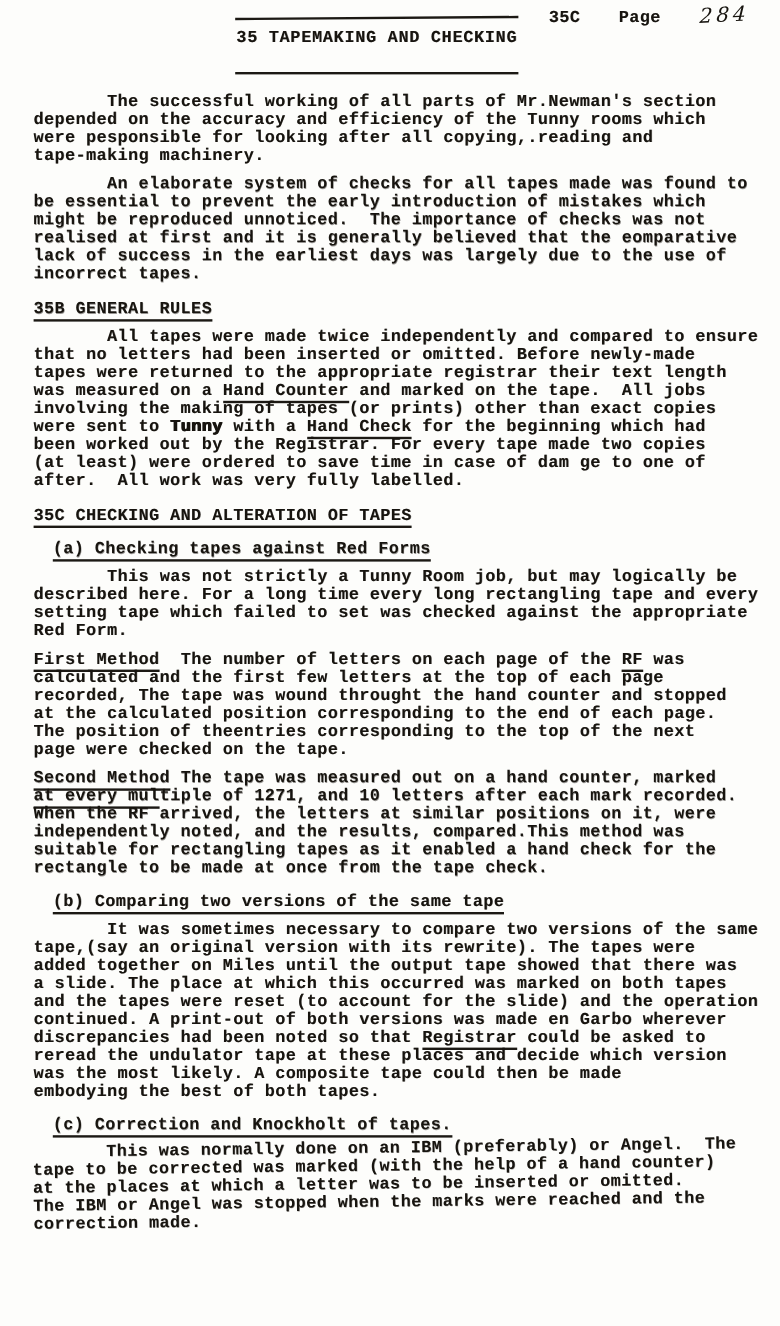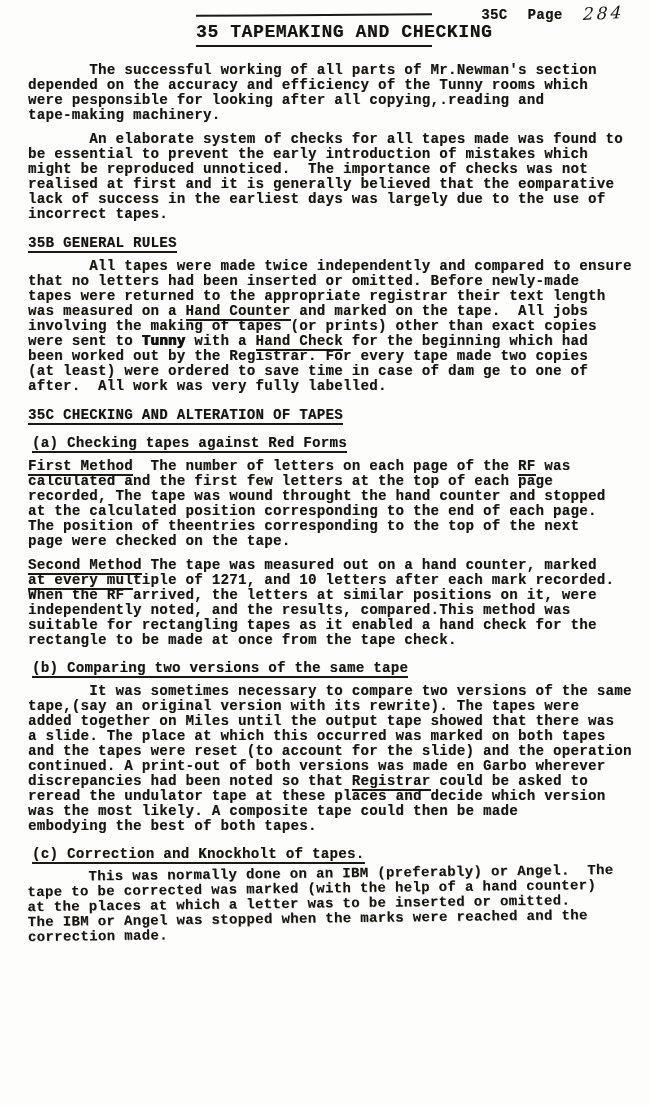--- a/index.html
+++ b/index.html
@@ -13,43 +13,43 @@
     position:relative;
     width:650px;height:1105px;
     padding:6px 20px 0 28px;
     box-sizing:border-box;
     font-size:14px;line-height:15px;font-weight:bold;
     letter-spacing:0.35px;
     text-shadow:0.4px 0.4px 0 rgba(25,20,15,0.45);
   }
   .header{
     position:absolute;top:6px;right:26px;
-    display:flex;align-items:baseline;gap:20px;
+    display:flex;align-items:baseline;gap:32px;
     font-size:14px;
   }
   .handwritten{
     font-family:"DejaVu Serif",serif;
     font-style:italic;font-weight:normal;
     font-size:17px;letter-spacing:3px;
     display:inline-block;transform:rotate(-3deg) skewX(-6deg);
     text-shadow:none;
   }
   .title-block{
     width:236px;margin:8px 0 16px 168px;
     text-align:center;
   }
   .rule{height:2px;background:#1c1914;}
   .rule-top{transform:rotate(-0.4deg);}
   .doc-title{
-    padding:9px 0 5px;
-    font-size:18px;letter-spacing:0.6px;
+    padding:9px 0 20px;
+    font-size:14px;letter-spacing:0.6px;
     white-space:nowrap;
   }
   .sec-head{margin:14px 0 8px;font-size:14px;}
-  .sub-head{margin:13px 4px 8px;font-size:14px;font-family:Liberation Mono, monospace;}
+  .sub-head{margin:13px 16px 8px;font-size:14px;font-family:Liberation Mono, monospace;}
   .u{border-bottom:2px solid #1c1914;padding-bottom:0px;}
   .heavy{text-shadow:0.8px 0 0 currentColor,-0.4px 0 0 currentColor,0.4px 0.4px 0 rgba(25,20,15,0.5);}
   .para{
     margin:0 0 9px;
     white-space:pre-wrap;
     width:614px;
   }
   .skew-up{transform:rotate(-0.7deg);transform-origin:left bottom;}
 </style>
 </head>
@@ -91,20 +91,24 @@
 involving the making of tapes (or prints) other than exact copies
 were sent to </span><span class="heavy">Tunny</span><span> with a </span><span class="u">Hand Check</span><span> for the beginning which had
 been worked out by the Registrar. For every tape made two copies
 (at least) were ordered to save time in case of dam ge to one of
 after.  All work was very fully labelled.</span></p>
 
   <div class="sec-head"><span class="u">35C CHECKING AND ALTERATION OF TAPES</span></div>
 
   <div class="sub-head"><span class="u">(a) Checking tapes against Red Forms</span></div>
 
+  <p class="para">       This was not strictly a Tunny Room job, but may logically be
+described here. For a long time every long rectangling tape and every
+setting tape which failed to set was checked against the appropriate
+Red Form.</p>
 
   <p class="para"><span class="u">First Method</span><span>  The number of letters on each page of the </span><span class="u">RF</span><span> was
 calculated and the first few letters at the top of each page
 recorded, The tape was wound throught the hand counter and stopped
 at the calculated position corresponding to the end of each page.
 The position of theentries corresponding to the top of the next
 page were checked on the tape.</span></p>
 
   <p class="para"><span class="u">Second Method</span><span> The tape was measured out on a hand counter, marked
 </span><span class="u">at every mul</span><span>tiple of 1271, and 10 letters after each mark recorded.

